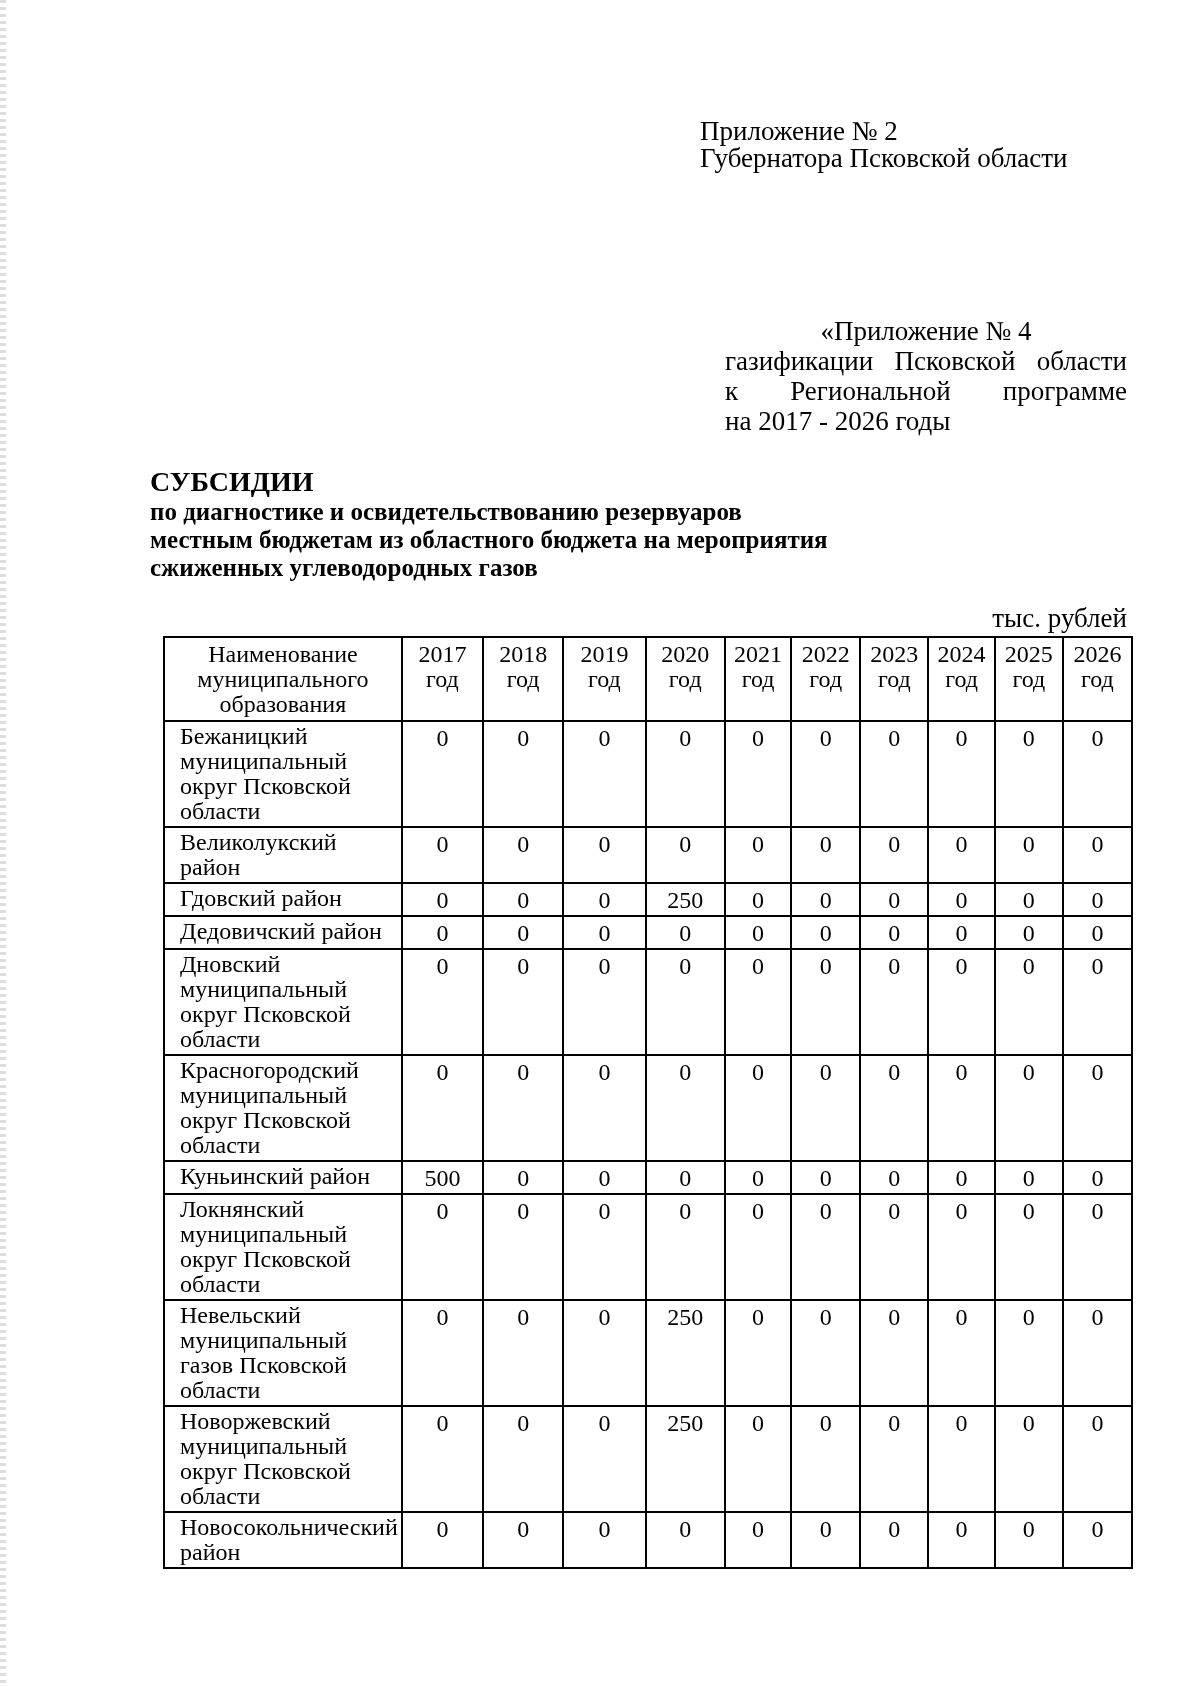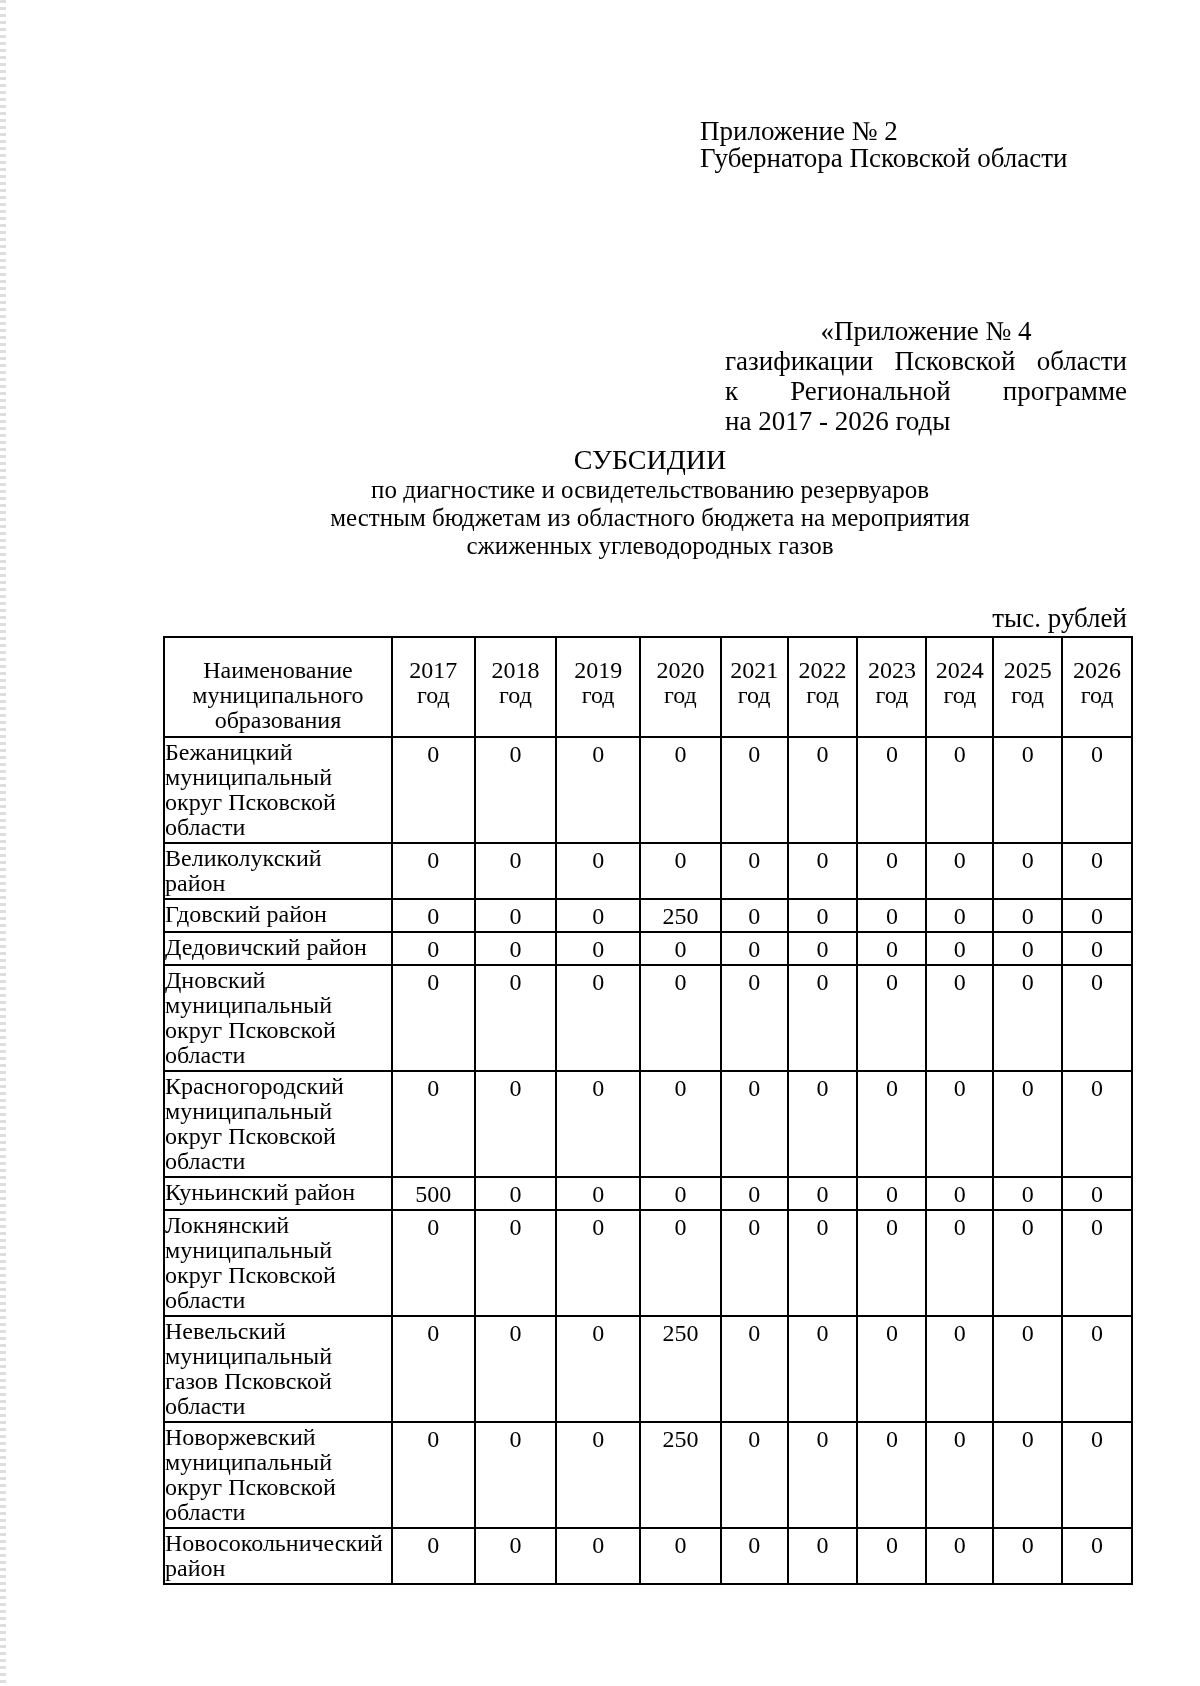--- a/index.html
+++ b/index.html
@@ -10,29 +10,29 @@
   .appendix { position: absolute; left: 700px; top: 118px; width: 440px; text-align: left;
               font-size: 27px; line-height: 27px; }
   .appendix div { margin: 0; }
   .sign { display: inline-block; border-bottom: 1.5px solid #000; font-family: "DejaVu Sans", sans-serif;
           font-style: italic; font-size: 23px; padding: 0 2px; line-height: 24px; }
   .sign.date { width: 160px; }
   .sign.num { width: 108px; margin-left: 4px; }
   .appendix4 { position: absolute; left: 725px; top: 282px; width: 402px; font-size: 27px; line-height: 30px; margin-top: 34px; }
   .appendix4 .c { text-align: center; }
   .appendix4 .j { text-align: justify; text-align-last: justify; }
-  .title { position: absolute; left: 150px; top: 444px; width: 1000px; text-align: center; font-weight: normal; }
+  .title { position: absolute; left: 150px; top: 466px; width: 1000px; text-align: left; font-weight: bold; }
   .title .h { font-size: 28px; line-height: 32px; }
   .title .s { font-size: 25px; line-height: 28px; }
   .unit { position: absolute; left: 900px; top: 604px; width: 227px; text-align: right; font-size: 27px; line-height: 28px; }
   table { position: absolute; left: 163px; top: 636px; width: 970px; border-collapse: collapse; font-size: 24px; line-height: 25px; }
   th, td { border: 2px solid #000; vertical-align: top; padding: 2px 3px; font-weight: normal; }
-  th { text-align: center; padding-top: 20px; padding-bottom: 3px; }
+  th { text-align: center; padding-top: 4px; padding-bottom: 3px; }
   td.num { text-align: center; padding-top: 4px; }
-  td.name { text-align: left; padding-left: 0; }
+  td.name { text-align: left; padding-left: 15px; }
 </style>
 </head>
 <body>
 
 <div class="edge"></div>
 
 <div class="appendix">
   <div>Приложение № 2</div>
   <div>Губернатора Псковской области</div>
 </div>

